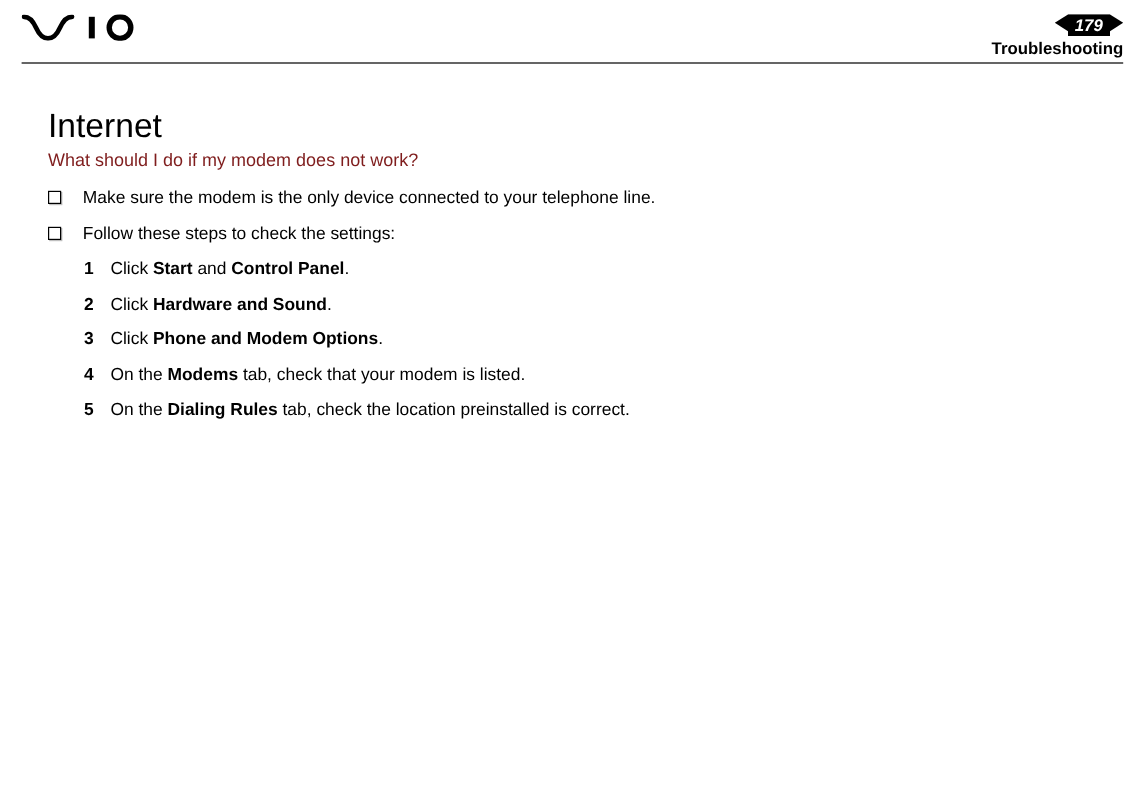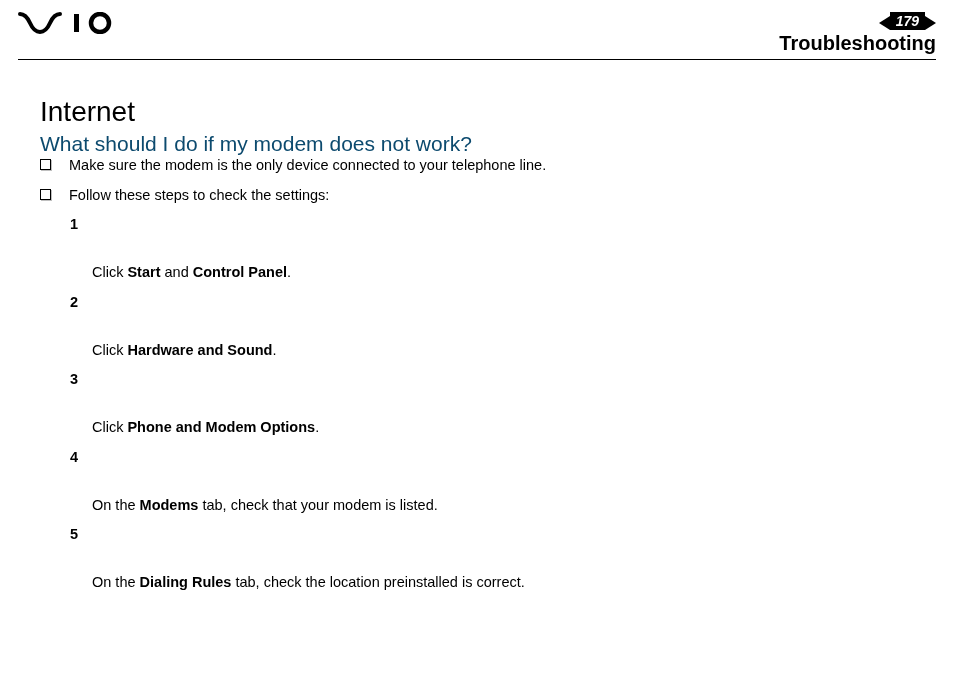--- a/index.html
+++ b/index.html
@@ -18,21 +18,21 @@
       padding: 12px 18px 4px 18px;
     }
     .logo {
       font-size: 0;
     }
     .header-right {
       text-align: right;
     }
     .page-nav {
       display: flex;
-      align-items: flex-end;
+      align-items: flex-start;
       justify-content: flex-end;
       gap: 0;
     }
     .arrow {
       width: 0;
       height: 0;
       border-style: solid;
     }
     .arrow-left {
       border-width: 7px 11px 7px 0;
@@ -47,40 +47,41 @@
       color: #fff;
       font-style: italic;
       font-weight: bold;
       font-size: 14px;
       padding: 1px 6px;
       min-width: 30px;
       text-align: center;
     }
     .section-label {
       font-weight: bold;
-      font-size: 20px;
+      font-size: 14px;
       margin-top: 2px;
     }
     .divider {
       border: none;
       border-top: 1px solid #000;
       margin: 0 18px 0 18px;
     }
     .content {
       padding: 36px 18px 0 40px;
     }
     .h1 {
       font-size: 28px;
       font-weight: normal;
       margin-bottom: 4px;
     }
     .h2 {
-      font-size: 21px;
+      font-size: 15px;
       font-weight: normal;
-      color: #0c4a6e;
+      color: #7f1d1d;
+      margin-bottom: 14px;
     }
     .bullet-list {
       list-style: none;
       padding: 0;
     }
     .bullet-list > li {
       display: flex;
       align-items: flex-start;
       margin-bottom: 10px;
       font-size: 14.5px;
@@ -106,21 +107,21 @@
       align-items: flex-start;
       margin-bottom: 10px;
       font-size: 14.5px;
       line-height: 1.35;
     }
     .num {
       font-weight: bold;
       width: 22px;
       flex-shrink: 0;
     }
-    .step-text { flex: 1; margin-top: 48px; }
+    .step-text { flex: 1; }
     .bold { font-weight: bold; }
   </style>
 </head>
 <body>
 
 <div class="header">
   <div class="logo">
     <svg width="98" height="22" viewBox="0 0 98 22">
       <path d="M 2 2 Q 8 2 12 11 Q 16 20 22 20 Q 28 20 32 11 Q 36 2 42 2" stroke="#000" stroke-width="4" fill="none" stroke-linecap="round"></path>
       <rect x="56" y="2" width="5" height="18" fill="#000"></rect>

